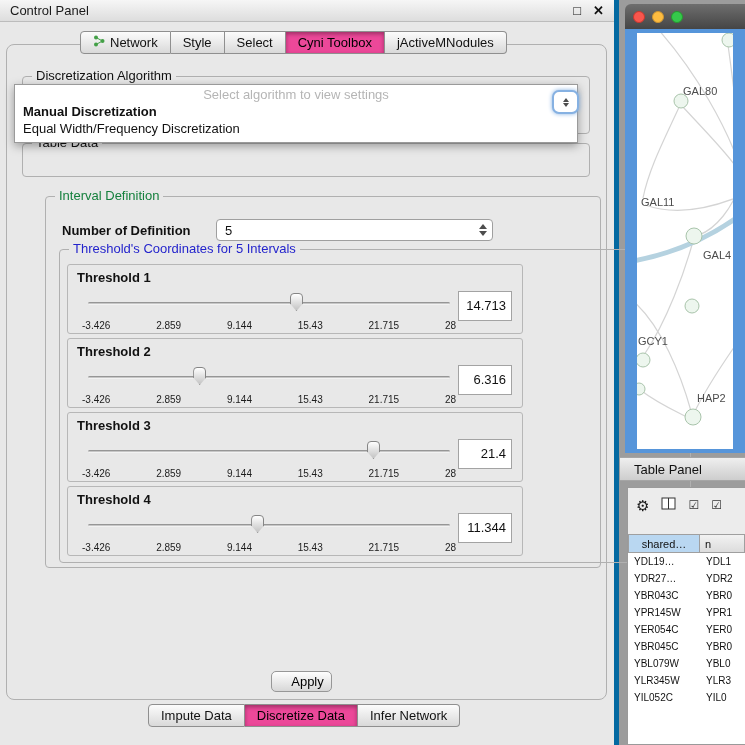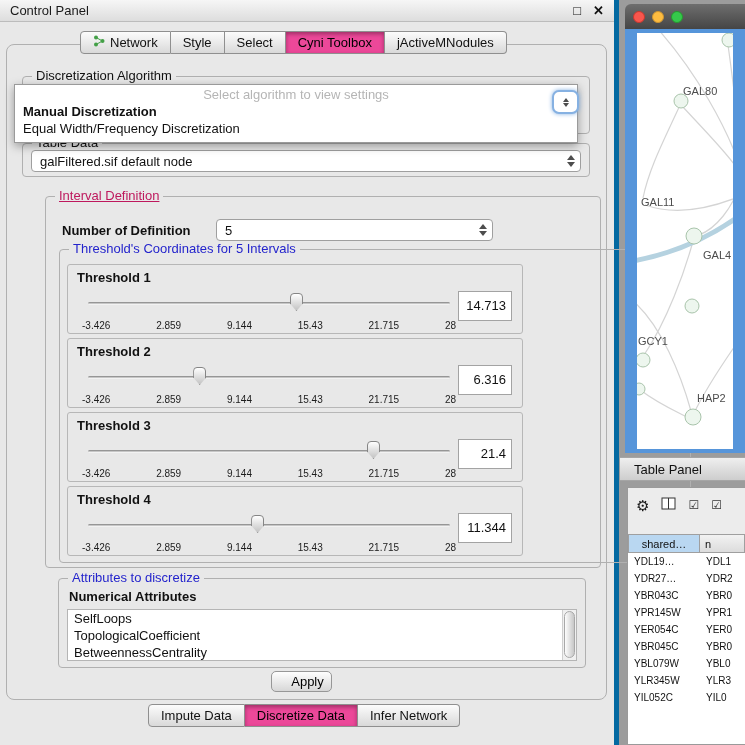--- a/index.html
+++ b/index.html
@@ -25,21 +25,21 @@
   .tab { padding:3px 12px; font-size:13px; color:#111; background:linear-gradient(#fcfcfc,#d9d9d9);
          border:1px solid #8f8f8f; border-left:none; display:flex; align-items:center; gap:5px; }
   .tab:first-child { border-left:1px solid #8f8f8f; border-radius:4px 0 0 4px; }
   .tab:last-child { border-radius:0 4px 4px 0; }
   .tab.selected { background:#ec4899; box-shadow:inset 0 2px 4px rgba(0,0,0,.35); color:#000; }
 
   
   .group { position:absolute; border:1px solid #b0b0b0; border-radius:4px; }
   .group-label { position:absolute; top:-9px; left:9px; background:#e8e8e8; padding:0 4px;
                  font-size:13px; white-space:nowrap; }
-  .group-label.green { color:#be185d;text-decoration:underline; }
+  .group-label.green { color:#15803d; }
   .group-label.blue { color:#2424cc; }
 
   
   .combo { display:flex; align-items:center; background:#fff; border:1px solid #9f9f9f;
            border-radius:4px; height:22px; padding:0 5px 0 8px; font-size:13px; }
   .combo-text { flex:1; overflow:hidden; white-space:nowrap; }
   .spinner { display:flex; flex-direction:column; align-items:center; gap:2px; padding-left:4px; }
   .arr-up { width:0; height:0; border-left:4px solid transparent; border-right:4px solid transparent;
             border-bottom:5px solid #4d4d4d; }
   .arr-dn { width:0; height:0; border-left:4px solid transparent; border-right:4px solid transparent;
@@ -176,27 +176,20 @@
       <div class="dd-item bold">Manual Discretization</div>
       <div class="dd-item">Equal Width/Frequency Discretization</div>
     </div>
     <div class="combo-remnant">
       <span class="arr-up"></span>
       <span class="arr-dn"></span>
     </div>
 
     <div class="group" style="left:22px; top:143px; width:568px; height:34px;">
       <span class="group-label">Table Data</span>
-      <div class="combo" style="position:absolute; left:8px; right:8px; top:6px;">
-        <span class="combo-text">galFiltered.sif default node</span>
-        <span class="spinner">
-          <span class="arr-up"></span>
-            <span class="arr-dn"></span>
-        </span>
-      </div>
     </div>
 
     <div class="group" style="left:45px; top:196px; width:556px; height:372px;">
       <span class="group-label green">Interval Definition</span>
 
       <span style="position:absolute; left:16px; top:26px; font-weight:bold;">Number of Definition</span>
       <div class="combo" style="position:absolute; left:170px; top:22px; width:277px;">
         <span class="combo-text">5</span>
         <span class="spinner">
           <span class="arr-up"></span>
@@ -278,32 +271,20 @@
                 <span>15.43</span>
                 <span>21.715</span>
                 <span>28</span>
               </div>
             <div class="th-value">11.344</div>
           </div>
         </div>
       </div>
     </div>
 
-    <div class="group" style="left:58px; top:578px; width:528px; height:90px;">
-      <span class="group-label blue">Attributes to discretize</span>
-      <span class="attr-title">Numerical Attributes</span>
-      <div class="attr-list">
-        <div class="attr-item">SelfLoops</div>
-        <div class="attr-item">TopologicalCoefficient</div>
-        <div class="attr-item">BetweennessCentrality</div>
-        <div class="attr-scroll">
-          <div class="attr-thumb"></div>
-        </div>
-      </div>
-    </div>
 
     <button class="apply-btn">Apply</button>
 
     <div class="tab-row bottom-tabs">
       <div class="tab">
         <span>Impute Data</span>
       </div>
       <div class="tab selected">
         <span>Discretize Data</span>
       </div>

